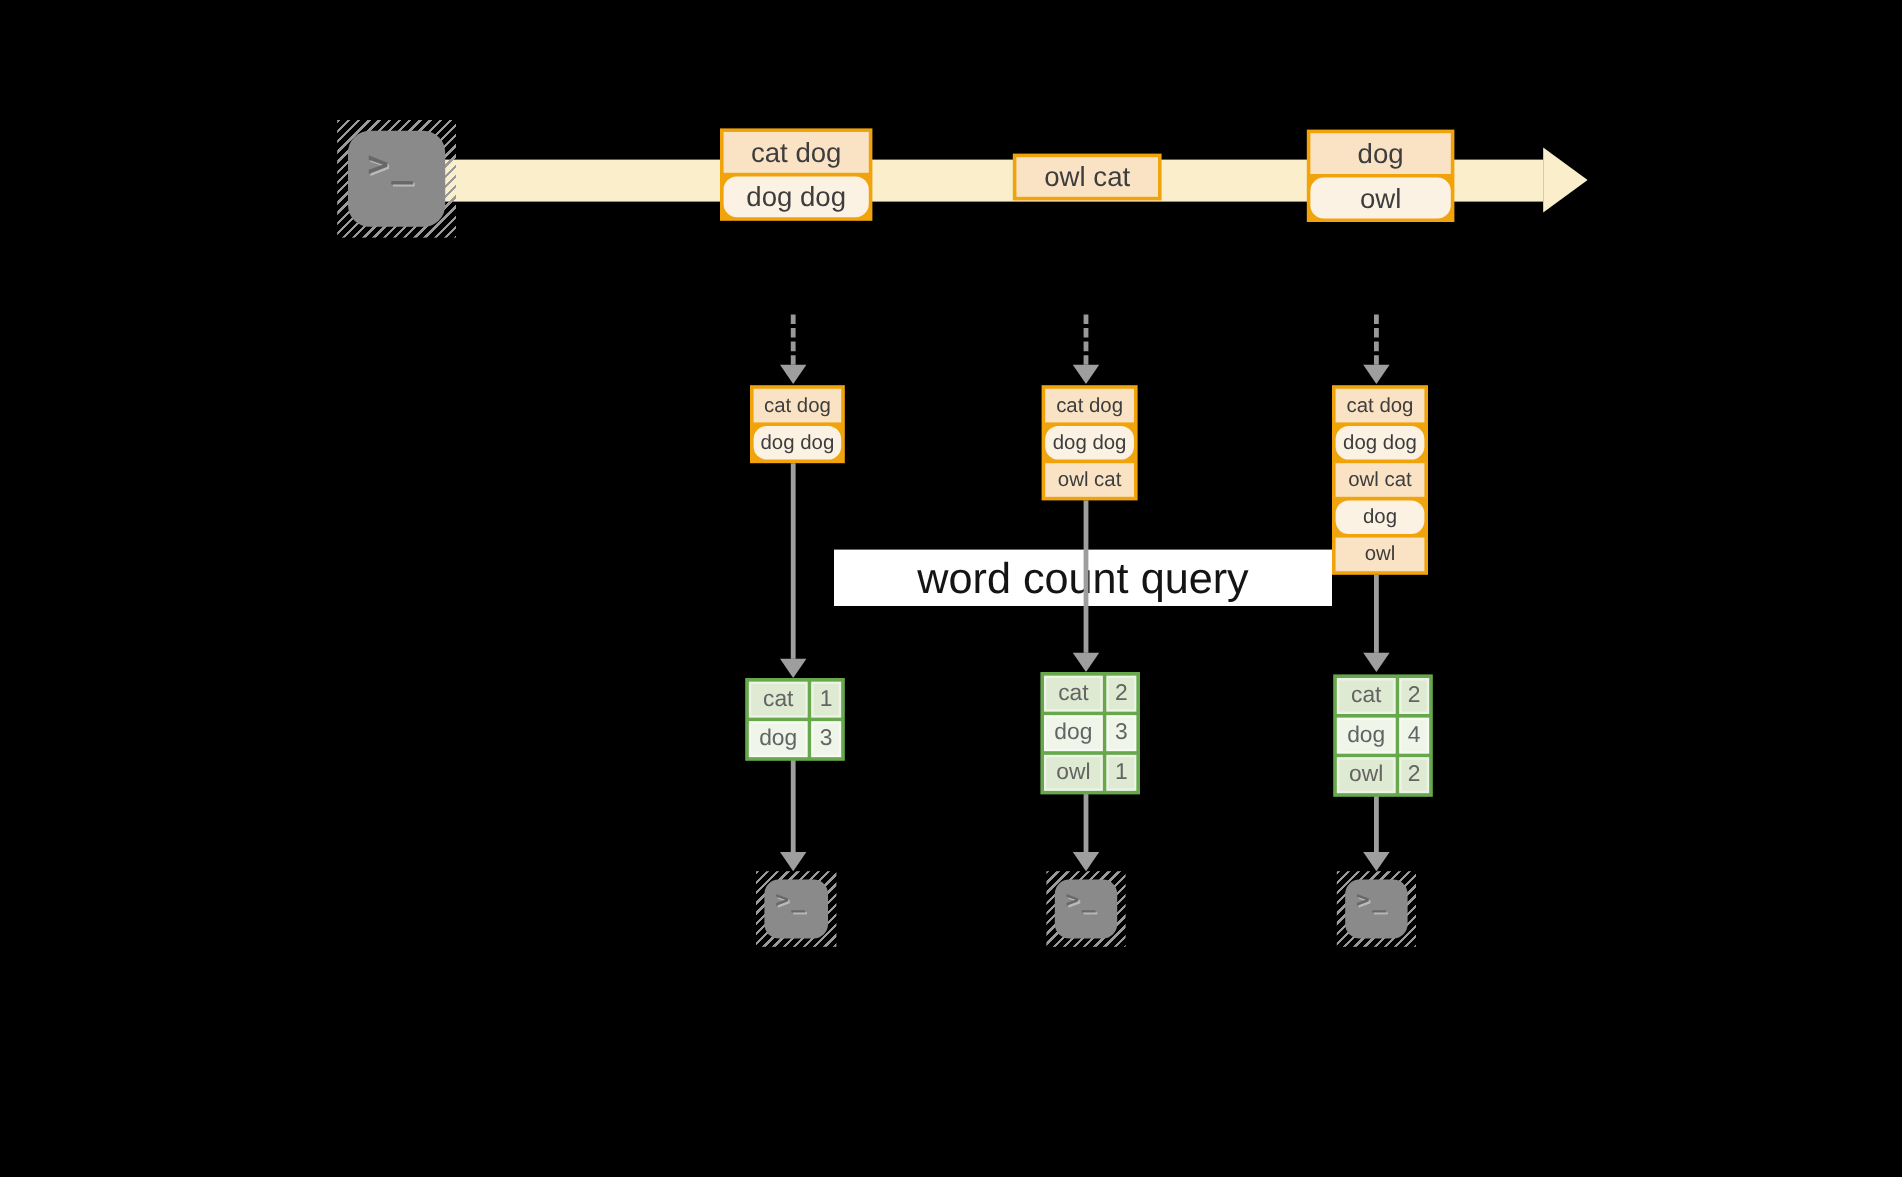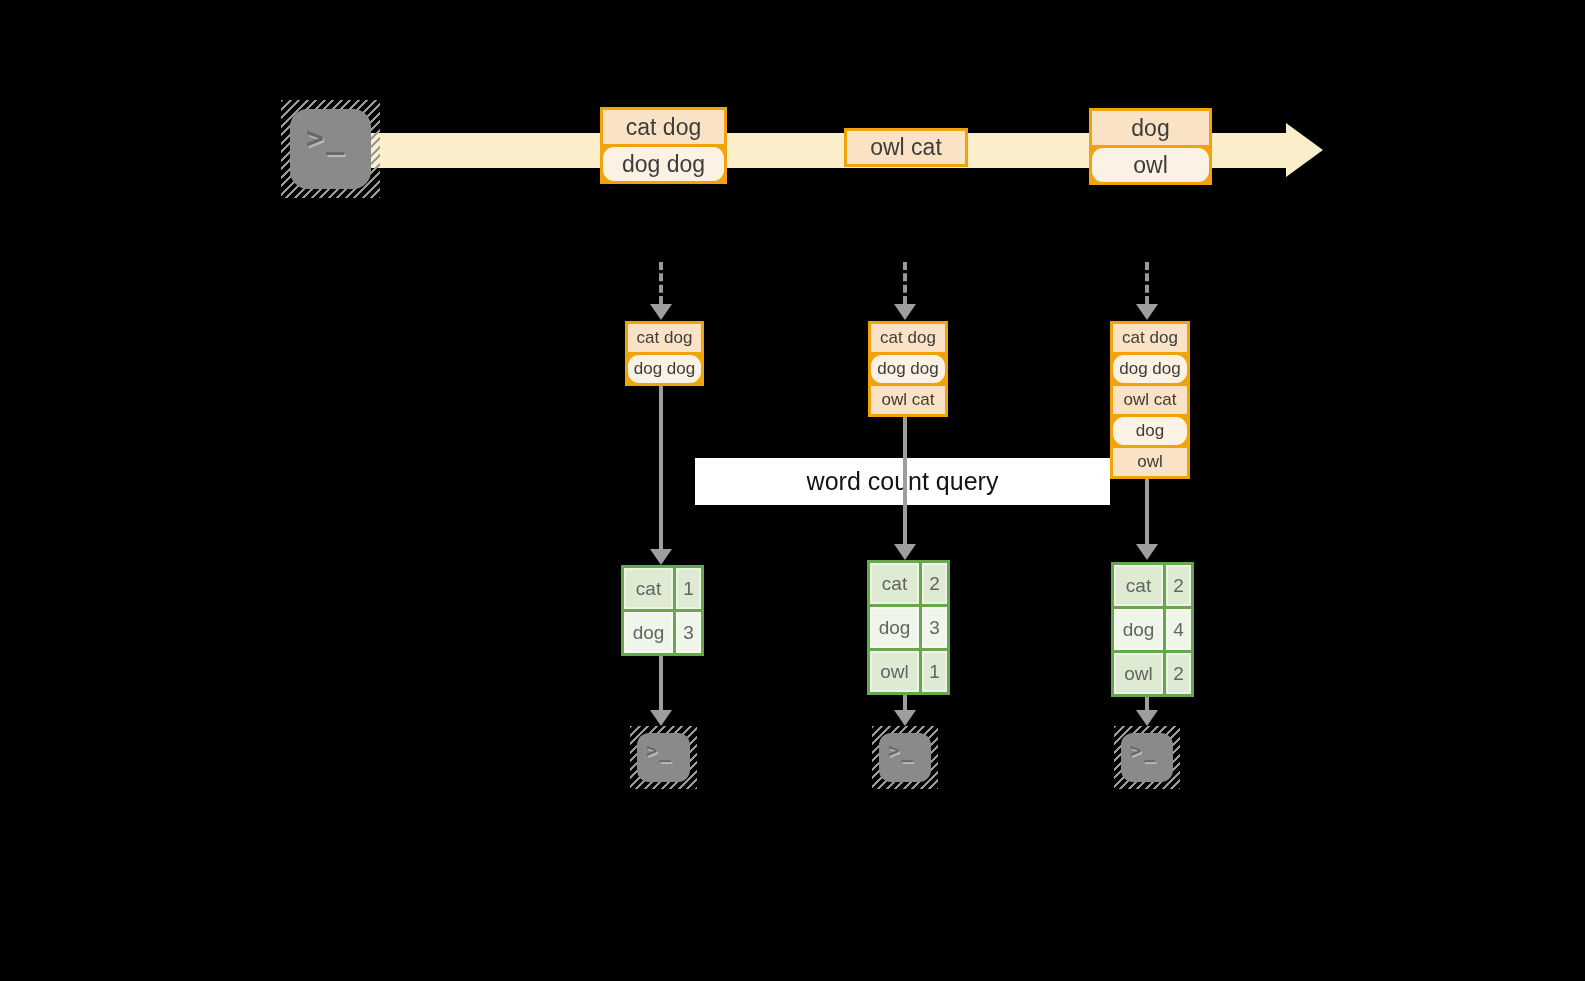--- a/index.html
+++ b/index.html
@@ -25,25 +25,25 @@
   .ocell.small{height:28px;font-size:17px;}
   .peach{background:#FAE3C5;}
   .cream{background:#FCF2E3;border-radius:11px;}
   
   .varrow{position:absolute;transform:translateX(-50%);display:flex;flex-direction:column;align-items:center;z-index:2;}
   .shaft{width:0;flex:1;border-left:4px solid #9e9e9e;}
   .shaft.dash{border-left-style:dashed;border-left-color:#999;}
   .head{width:0;height:0;border-left:11px solid transparent;border-right:11px solid transparent;border-top:16px solid #9e9e9e;}
   
   .qlabel{position:absolute;left:695px;top:458px;width:415px;height:47px;background:#fff;z-index:1;
-    display:flex;align-items:center;justify-content:center;font-size:25px;color:#141414;}
+    display:flex;align-items:center;justify-content:center;font-size:36px;color:#141414;}
   
   .gtable{position:absolute;z-index:3;background:#67A84D;padding:3px;display:grid;
     grid-template-columns:49px 25px;gap:3px;}
-  .gcell{height:41px;display:flex;align-items:center;justify-content:center;font-size:19px;color:#646464;
+  .gcell{height:30px;display:flex;align-items:center;justify-content:center;font-size:19px;color:#646464;
     box-shadow:inset 0 0 0 2px rgba(255,255,255,0.45);}
   .gdark{background:#DFEAD3;}
   .glight{background:#F0F5EA;}
 </style>
 </head>
 <body>
 
 <div class="canvas">
 
   <div class="band"></div>

